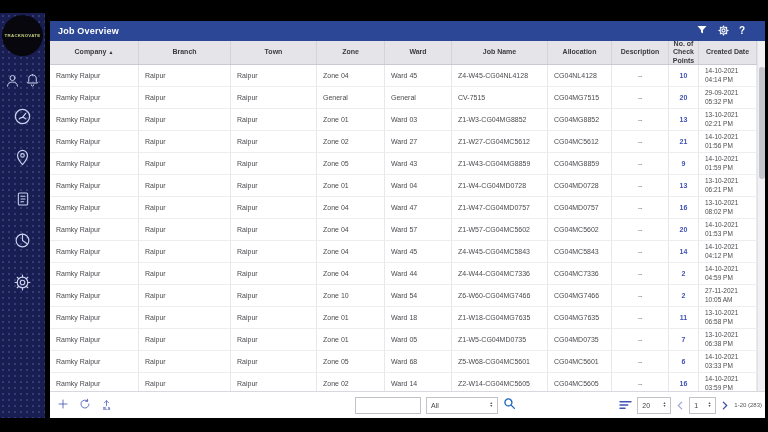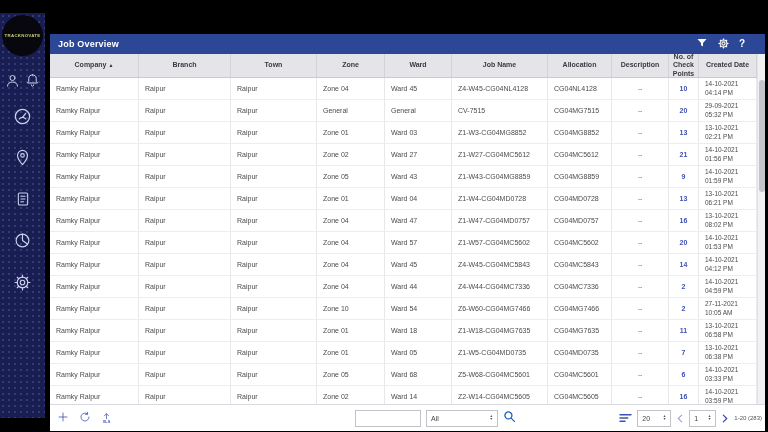--- a/index.html
+++ b/index.html
@@ -16,21 +16,21 @@
   }
   .logo{
     position:absolute;left:2px;top:15px;width:41px;height:41px;border-radius:50%;
     background:#07070d;display:flex;align-items:center;justify-content:center;z-index:3;
   }
   .logo span{color:#c6cf7d;font-size:4.4px;font-weight:700;letter-spacing:.25px}
   .side-row{position:absolute;left:0;width:45px;display:flex;justify-content:center;gap:5px;align-items:center}
   .side-item{position:absolute;left:0;width:45px;display:flex;justify-content:center}
   .sicon{stroke:#ccd1ef;fill:none;stroke-width:1.6;stroke-linecap:round;stroke-linejoin:round}
   
-  .panel{position:absolute;left:50px;top:34px;width:715px;height:397px;background:#be185d}
+  .panel{position:absolute;left:50px;top:21px;width:715px;height:397px;background:#be185d}
   .titlebar{height:20px;background:#2b4796;display:flex;align-items:center;padding:0 8px;box-sizing:border-box}
   .titlebar .title{color:#fff;font-size:9px;font-weight:600;letter-spacing:.2px}
   .tb-icons{margin-left:auto;display:flex;gap:10px;align-items:center;padding-right:12px}
   .tb-icons .q{color:#fff;font-size:10px;font-weight:700;line-height:1}
   
   .thead{position:absolute;top:20px;left:0;width:707px;height:24px;display:flex;background:#e4e4e9;border-bottom:1px solid #c9c9d2;box-sizing:border-box}
   .hcell{display:flex;align-items:center;justify-content:center;text-align:center;
     font-size:7px;font-weight:700;color:#3a3a40;border-right:1px solid #d3d3da;
     line-height:1.15;padding:0 2px;box-sizing:border-box}
   .sort{font-size:5px;margin-left:2px;color:#333}

